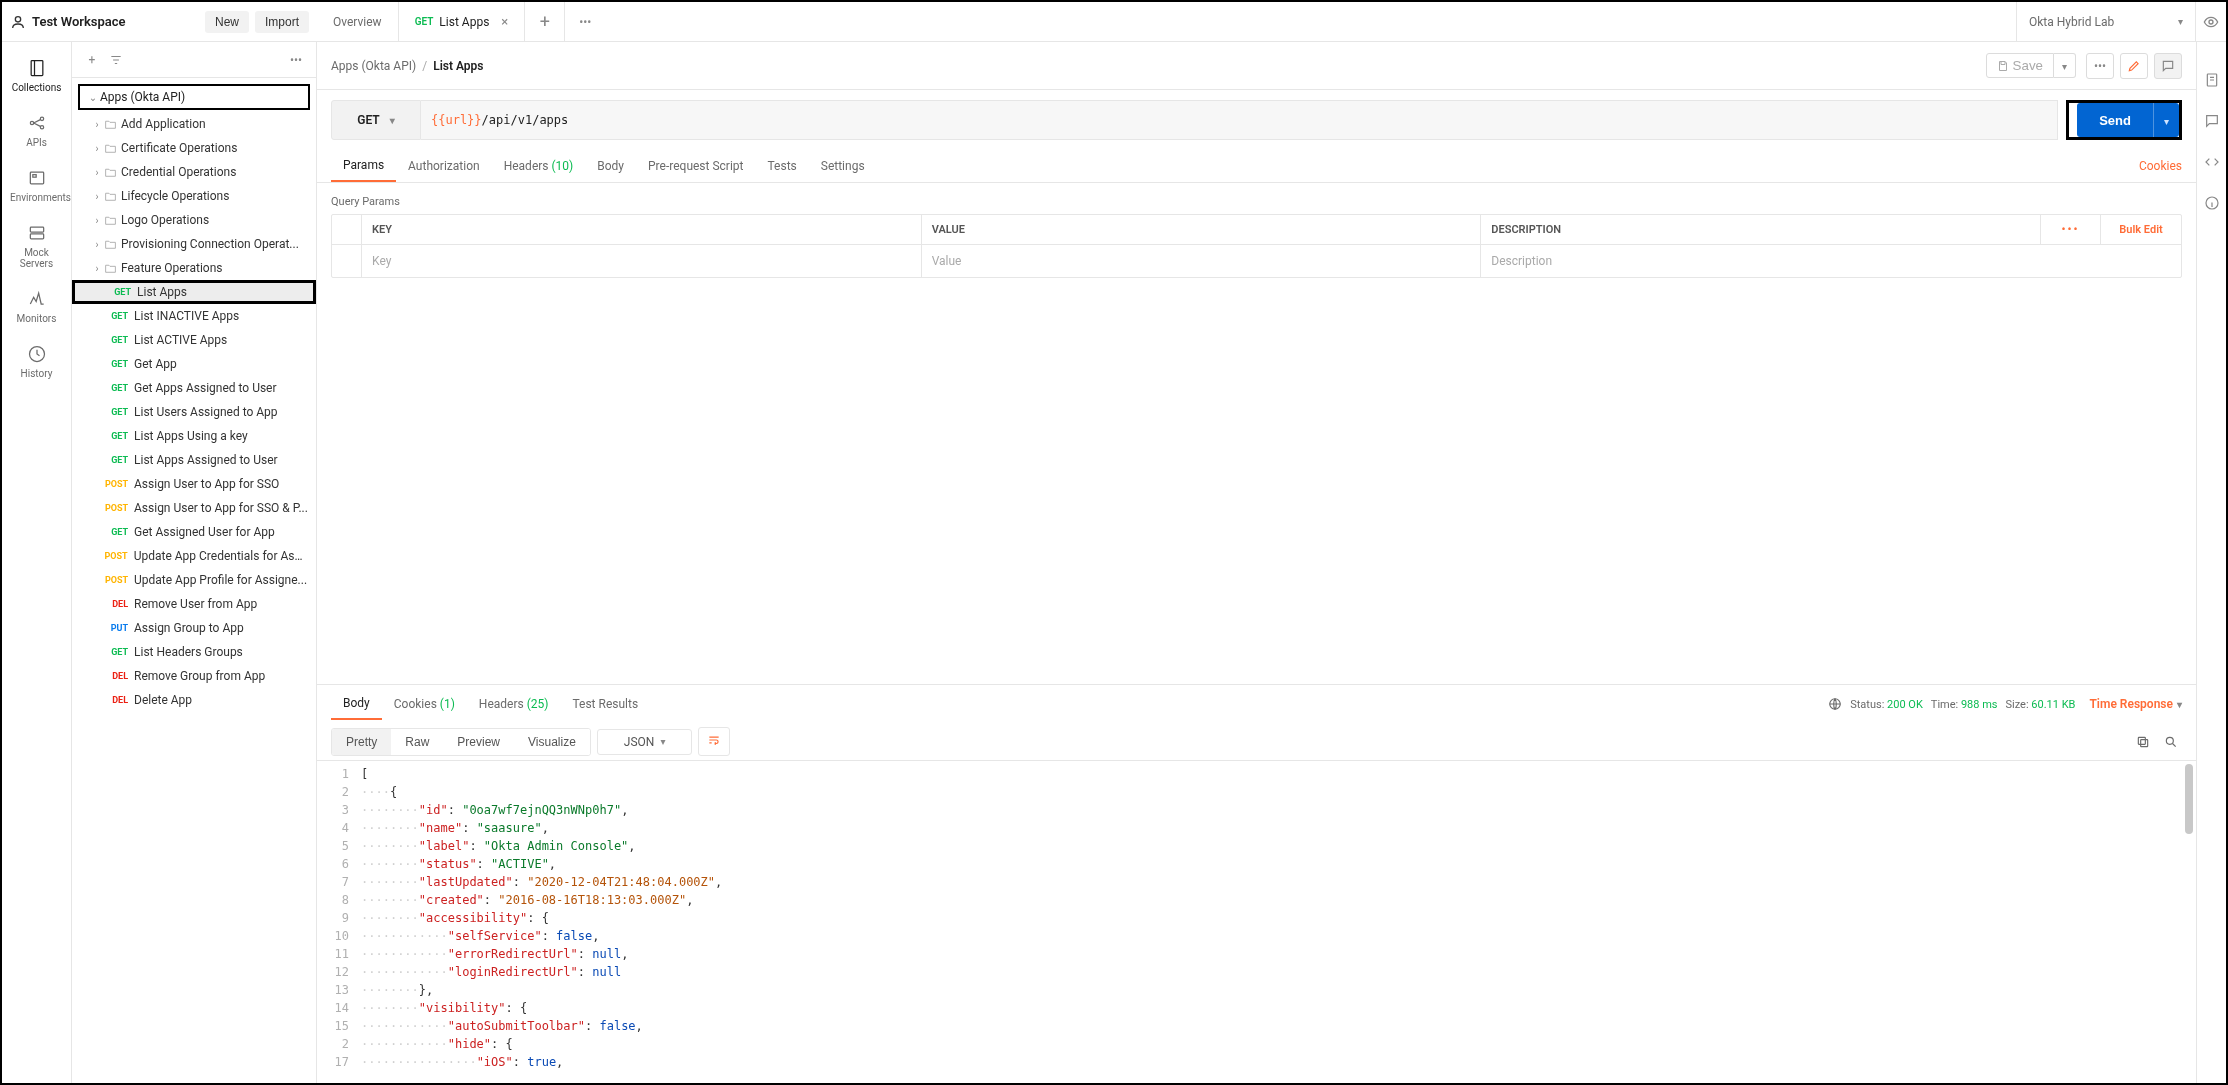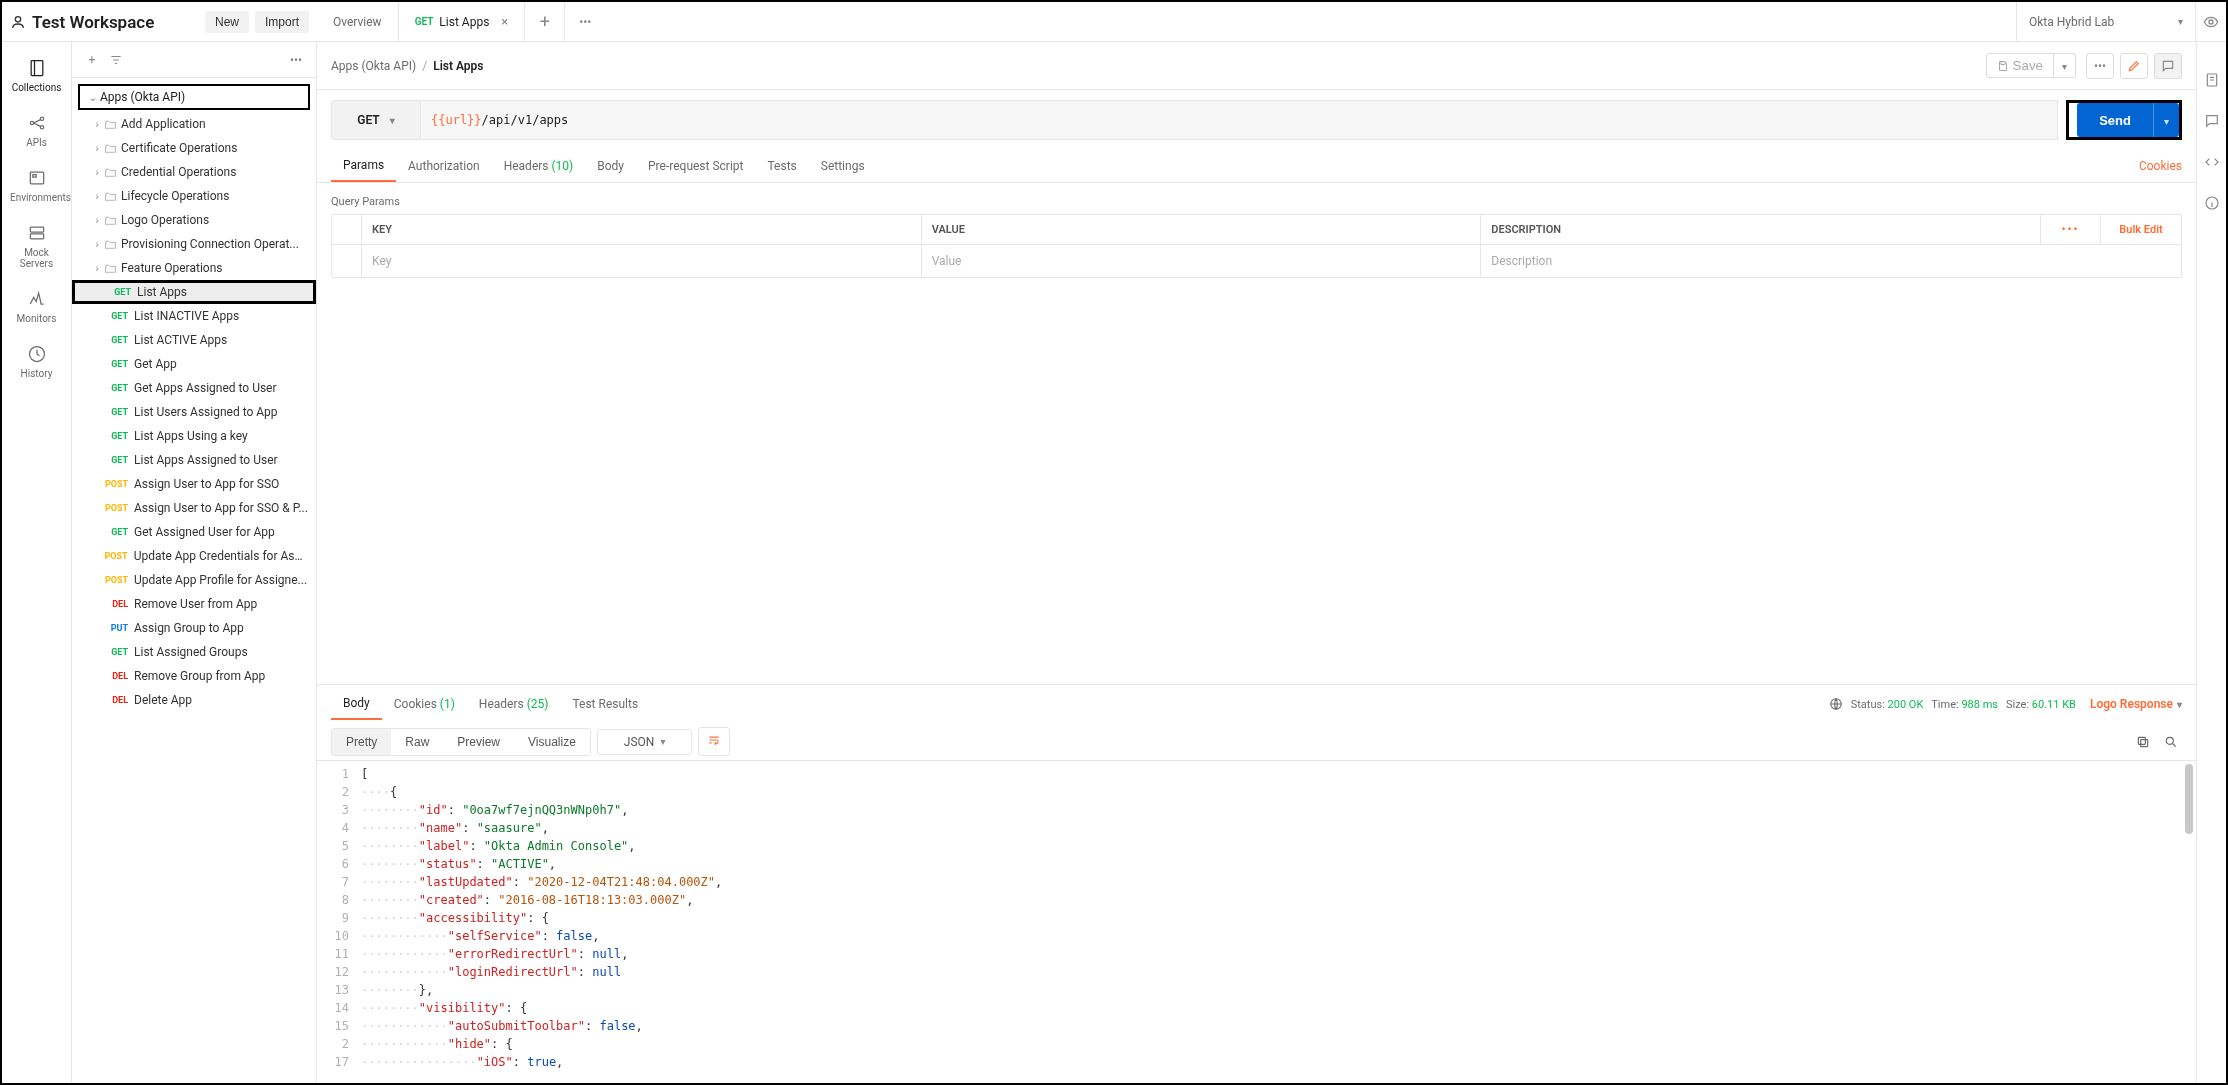--- a/index.html
+++ b/index.html
@@ -32,21 +32,21 @@
   }
 
   
   .ws-header {
     grid-column: 1 / span 2;
     display: flex; align-items: center;
     border-bottom: 1px solid var(--border);
     padding: 0 8px;
   }
   .ws-header .user-icon { width: 16px; height: 16px; margin-right: 6px; color: #333; }
-  .ws-header .title { font-weight: 600; font-size: 17px; }
+  .ws-header .title { font-weight: 600; font-size: 13px; }
   .ws-header .spacer { flex: 1; }
   .btn-grey {
     background: #f2f2f2; border: none; padding: 4px 10px;
     font-size: 12px; border-radius: 3px; margin-left: 6px;
     cursor: pointer; color: #333;
   }
 
   
   .tabs-bar {
     grid-column: 3 / span 2;
@@ -475,21 +475,21 @@
           <div class="tree-row" style="padding-left: 30px;">
             <span class="method-tag m-DEL">DEL</span>
             <span class="truncate">Remove User from App</span>
           </div>
           <div class="tree-row" style="padding-left: 30px;">
             <span class="method-tag m-PUT">PUT</span>
             <span class="truncate">Assign Group to App</span>
           </div>
           <div class="tree-row" style="padding-left: 30px;">
             <span class="method-tag m-GET">GET</span>
-            <span class="truncate">List Assigned Groups</span>
+            <span class="truncate">List Headers Groups</span>
           </div>
           <div class="tree-row" style="padding-left: 30px;">
             <span class="method-tag m-DEL">DEL</span>
             <span class="truncate">Remove Group from App</span>
           </div>
           <div class="tree-row" style="padding-left: 30px;">
             <span class="method-tag m-DEL">DEL</span>
             <span class="truncate">Delete App</span>
           </div>
         </div>
@@ -592,21 +592,21 @@
         <div class="resp-status">
           <svg width="14" height="14" viewBox="0 0 24 24" fill="none" stroke="currentColor" stroke-width="2">
               <circle cx="12" cy="12" r="9"></circle>
               <path d="M3 12h18M12 3c3 3 3 15 0 18M12 3c-3 3-3 15 0 18"></path>
             </svg>
           <span><span>Status:</span> <span class="ok">200 OK</span></span>
           <span><span>Time:</span> <span class="ok">988 ms</span></span>
           <span><span>Size:</span> <span class="ok">60.11 KB</span></span>
         </div>
         <div class="save-resp">
-          <span>Logo Response</span>
+          <span>Time Response</span>
           <span class="chev">▾</span>
         </div>
       </div>
 
       <div class="resp-toolbar">
         <div class="seg">
           <button class="active">Pretty</button>
           <button>Raw</button>
           <button>Preview</button>
           <button>Visualize</button>

